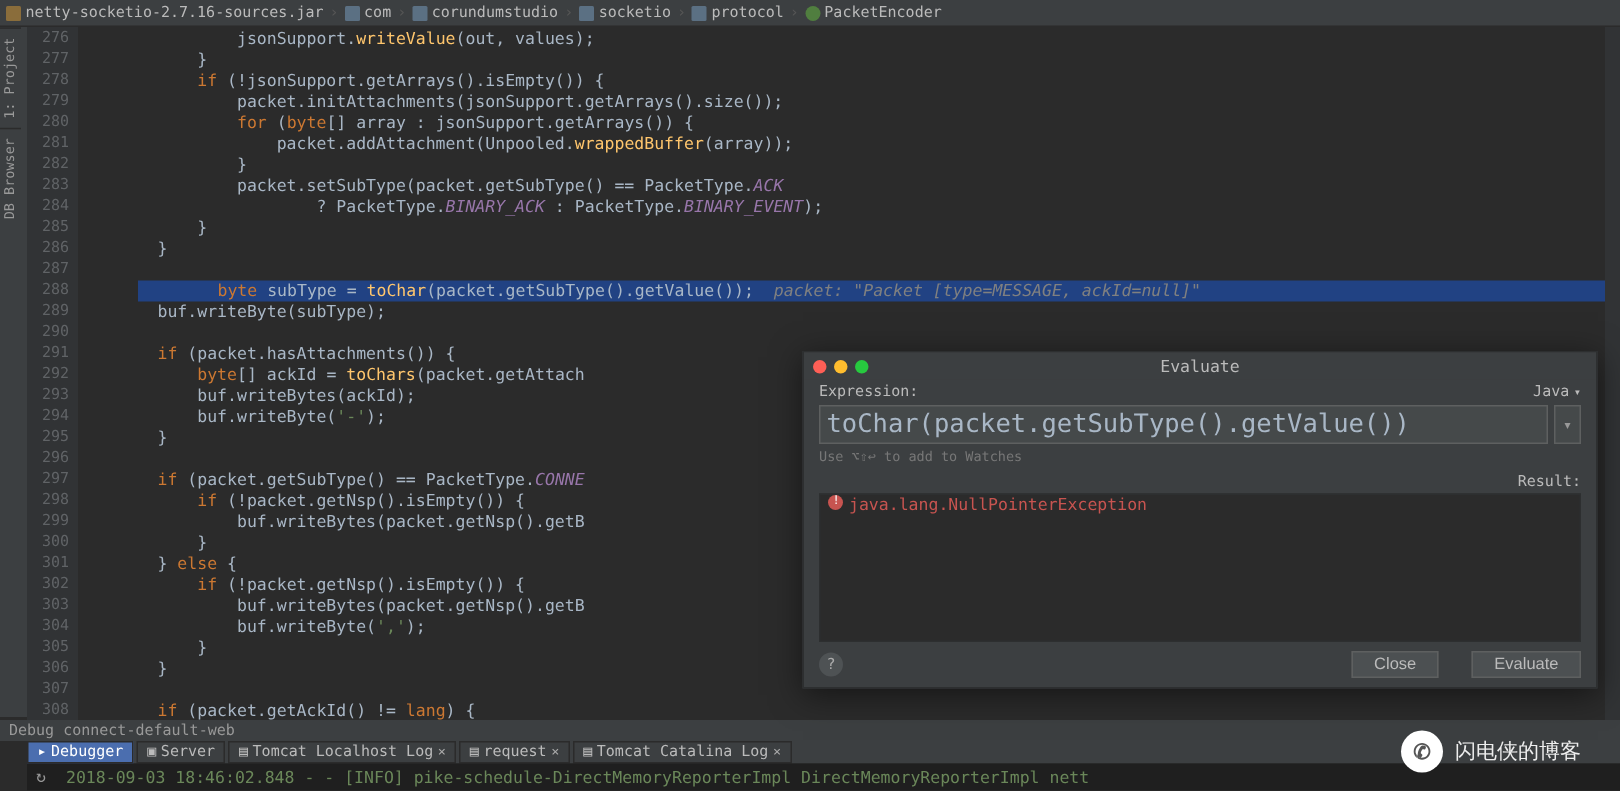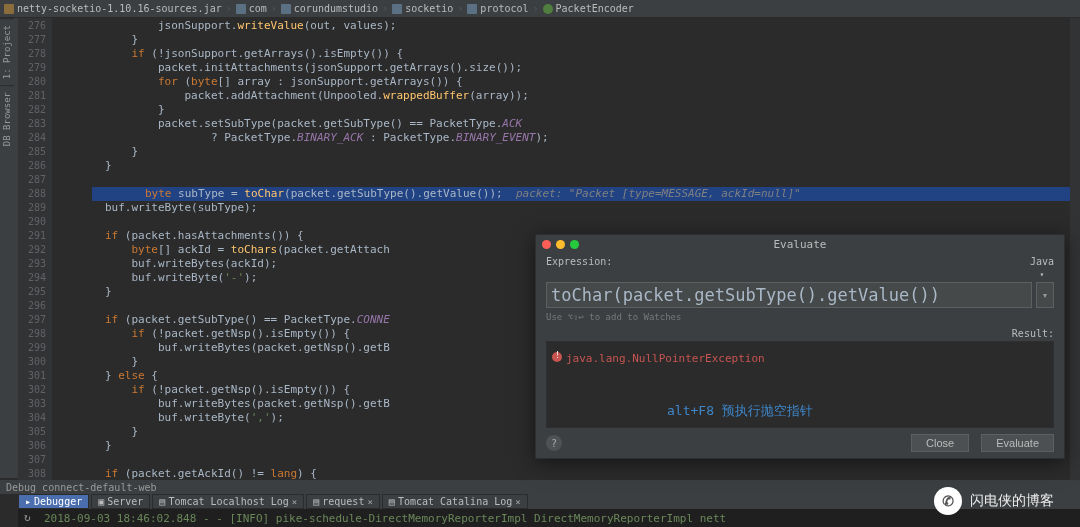--- a/index.html
+++ b/index.html
@@ -142,60 +142,60 @@
 }
 .eval-title {
   height: 18px; display:flex; align-items:center; justify-content:center;
   position:relative; background:#3c3f41;
   font-size:11px;
 }
 .win-btns { position:absolute; left:6px; display:flex; gap:5px; }
 .win-btn { width:9px; height:9px; border-radius:50%; }
 .wb-red{background:#ff5f56}.wb-yel{background:#ffbd2e}.wb-grn{background:#27c93f}
 .eval-row { display:flex; justify-content:space-between; padding:3px 10px; font-size:10px; }
-.eval-lang { display:flex; align-items:center; gap:3px;flex-direction:column; }
+.eval-lang { display:flex; align-items:center; gap:3px; }
 .arrow-down { font-size:8px; }
 .eval-input-wrap { padding: 0 10px 4px 10px; display:flex; gap:4px; }
 .eval-input {
   flex:1; background:#45494a; border:1px solid #5e6060;
   color:#a9b7c6; font-family:inherit; font-size:17px;
   padding:2px 4px;
 }
 .hist-btn { width:18px; border:1px solid #5e6060; background:#45494a; color:#999; font-size:8px; }
 .hint { text-align:left; padding:0 10px 4px; font-size:9px; color:#777; }
 .result-label { padding:2px 10px; font-size:10px;text-align:right; }
 .result-area {
   margin:0 10px; flex:1; background:#2b2b2b; border:1px solid #2d2f30;
-  padding:10px 5px; position:relative;
+  padding:0 5px; position:relative;
 }
 .err-icon { width:10px;height:10px; background:#c75450; border-radius:50%; display:inline-block; margin-right:4px; position:relative; }
 .err-icon::after { content:"!"; color:#fff; font-size:8px; position:absolute; left:3px; top:-1px; }
 .err-text { color:#c75450; }
 .result-anno { position:absolute; left:120px; top:60px; color:#3e86c8; font-size:13px; }
 .eval-footer { height:30px; display:flex; align-items:center; justify-content:space-between; padding:0 10px; }
 .help-icon { width:16px;height:16px; border-radius:50%; background:#4e5254; color:#aaa; display:flex;align-items:center;justify-content:center; font-size:10px; }
-.eval-btns { display:flex; gap:12px;align-items:center; }
+.eval-btns { display:flex; gap:22px;align-items:center; }
 .eval-btn { background:#4c5052; border:1px solid #5e6060; color:#bbb; padding:2px 14px; font-size:11px; }
 
 .watermark {
   position:absolute; right:26px; bottom:12px;
   display:flex; align-items:center; gap:8px;
   color:#eee; font-size:14px;
   font-family: "Helvetica Neue", Arial, sans-serif;
   z-index: 50;
 }
 .wm-icon { width:28px;height:28px;border-radius:50%;background:#fff;display:flex;align-items:center;justify-content:center;color:#555;font-weight:bold; }
 </style>
 </head>
 <body>
 
 <div class="breadcrumb">
   <span class="crumb">
       <span class="crumb-icon jar-icon"></span>
-      <span>netty-socketio-1.10.16-sources.jar</span>
+      <span>netty-socketio-2.7.16-sources.jar</span>
     </span>
     <span class="sep">›</span>
   <span class="crumb">
       <span class="crumb-icon folder-icon"></span>
       <span>com</span>
     </span>
     <span class="sep">›</span>
   <span class="crumb">
       <span class="crumb-icon folder-icon"></span>
       <span>corundumstudio</span>
@@ -329,21 +329,20 @@
       </span>
   </div>
   <div class="eval-input-wrap">
     <input class="eval-input" value="toChar(packet.getSubType().getValue())" style="">
     <button class="hist-btn">▾</button>
   </div>
   <div class="hint">Use ⌥⇧↩ to add to Watches</div>
   <div class="result-label">Result:</div>
   <div class="result-area">
     <span class="err-icon"></span><span class="err-text">java.lang.NullPointerException</span>
-    <div class="result-anno">alt+F8 预执行抛空指针</div>
   </div>
   <div class="eval-footer">
     <span class="help-icon">?</span>
     <div class="eval-btns">
       <button class="eval-btn">Close</button>
       <button class="eval-btn">Evaluate</button>
     </div>
   </div>
 </div>
 

